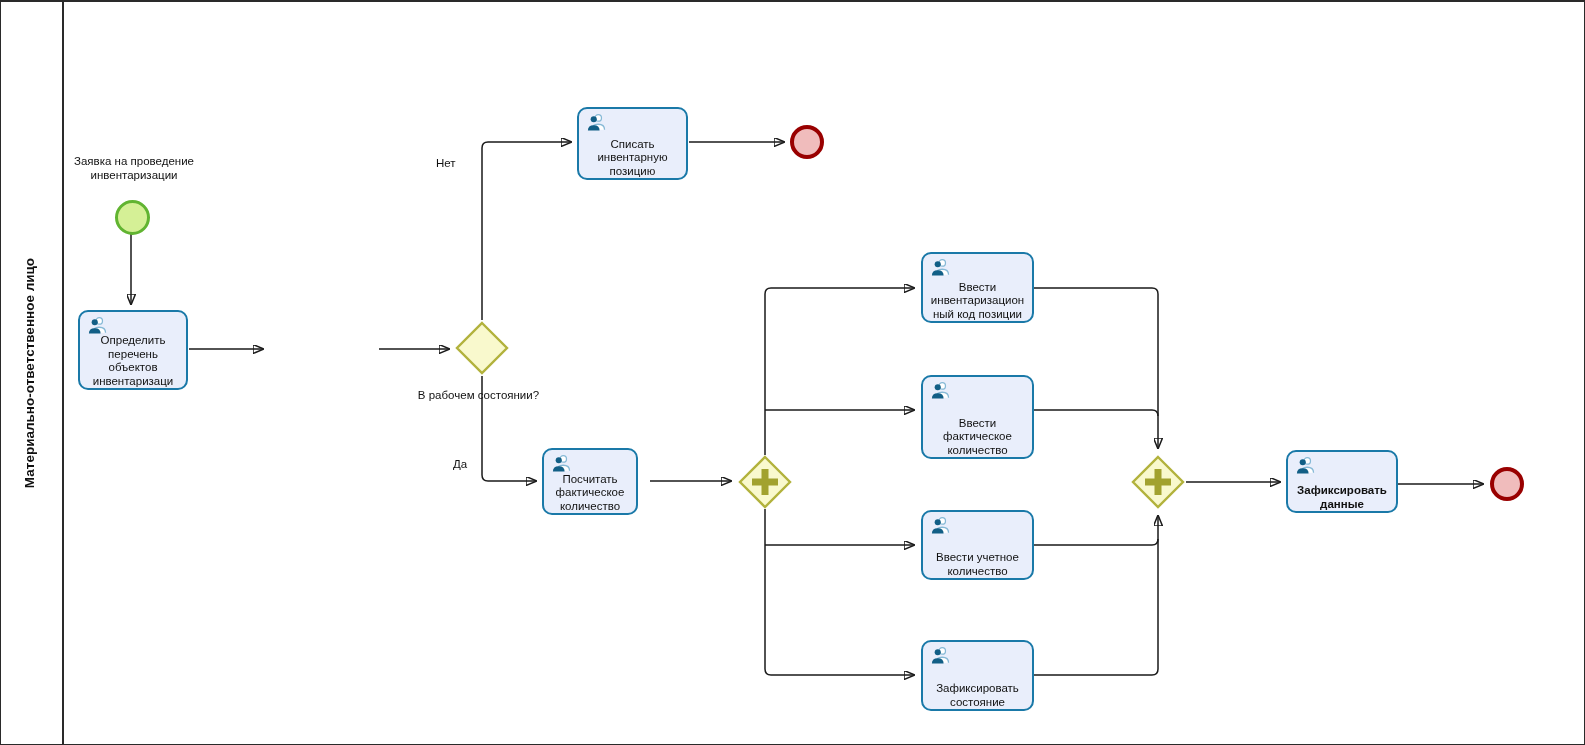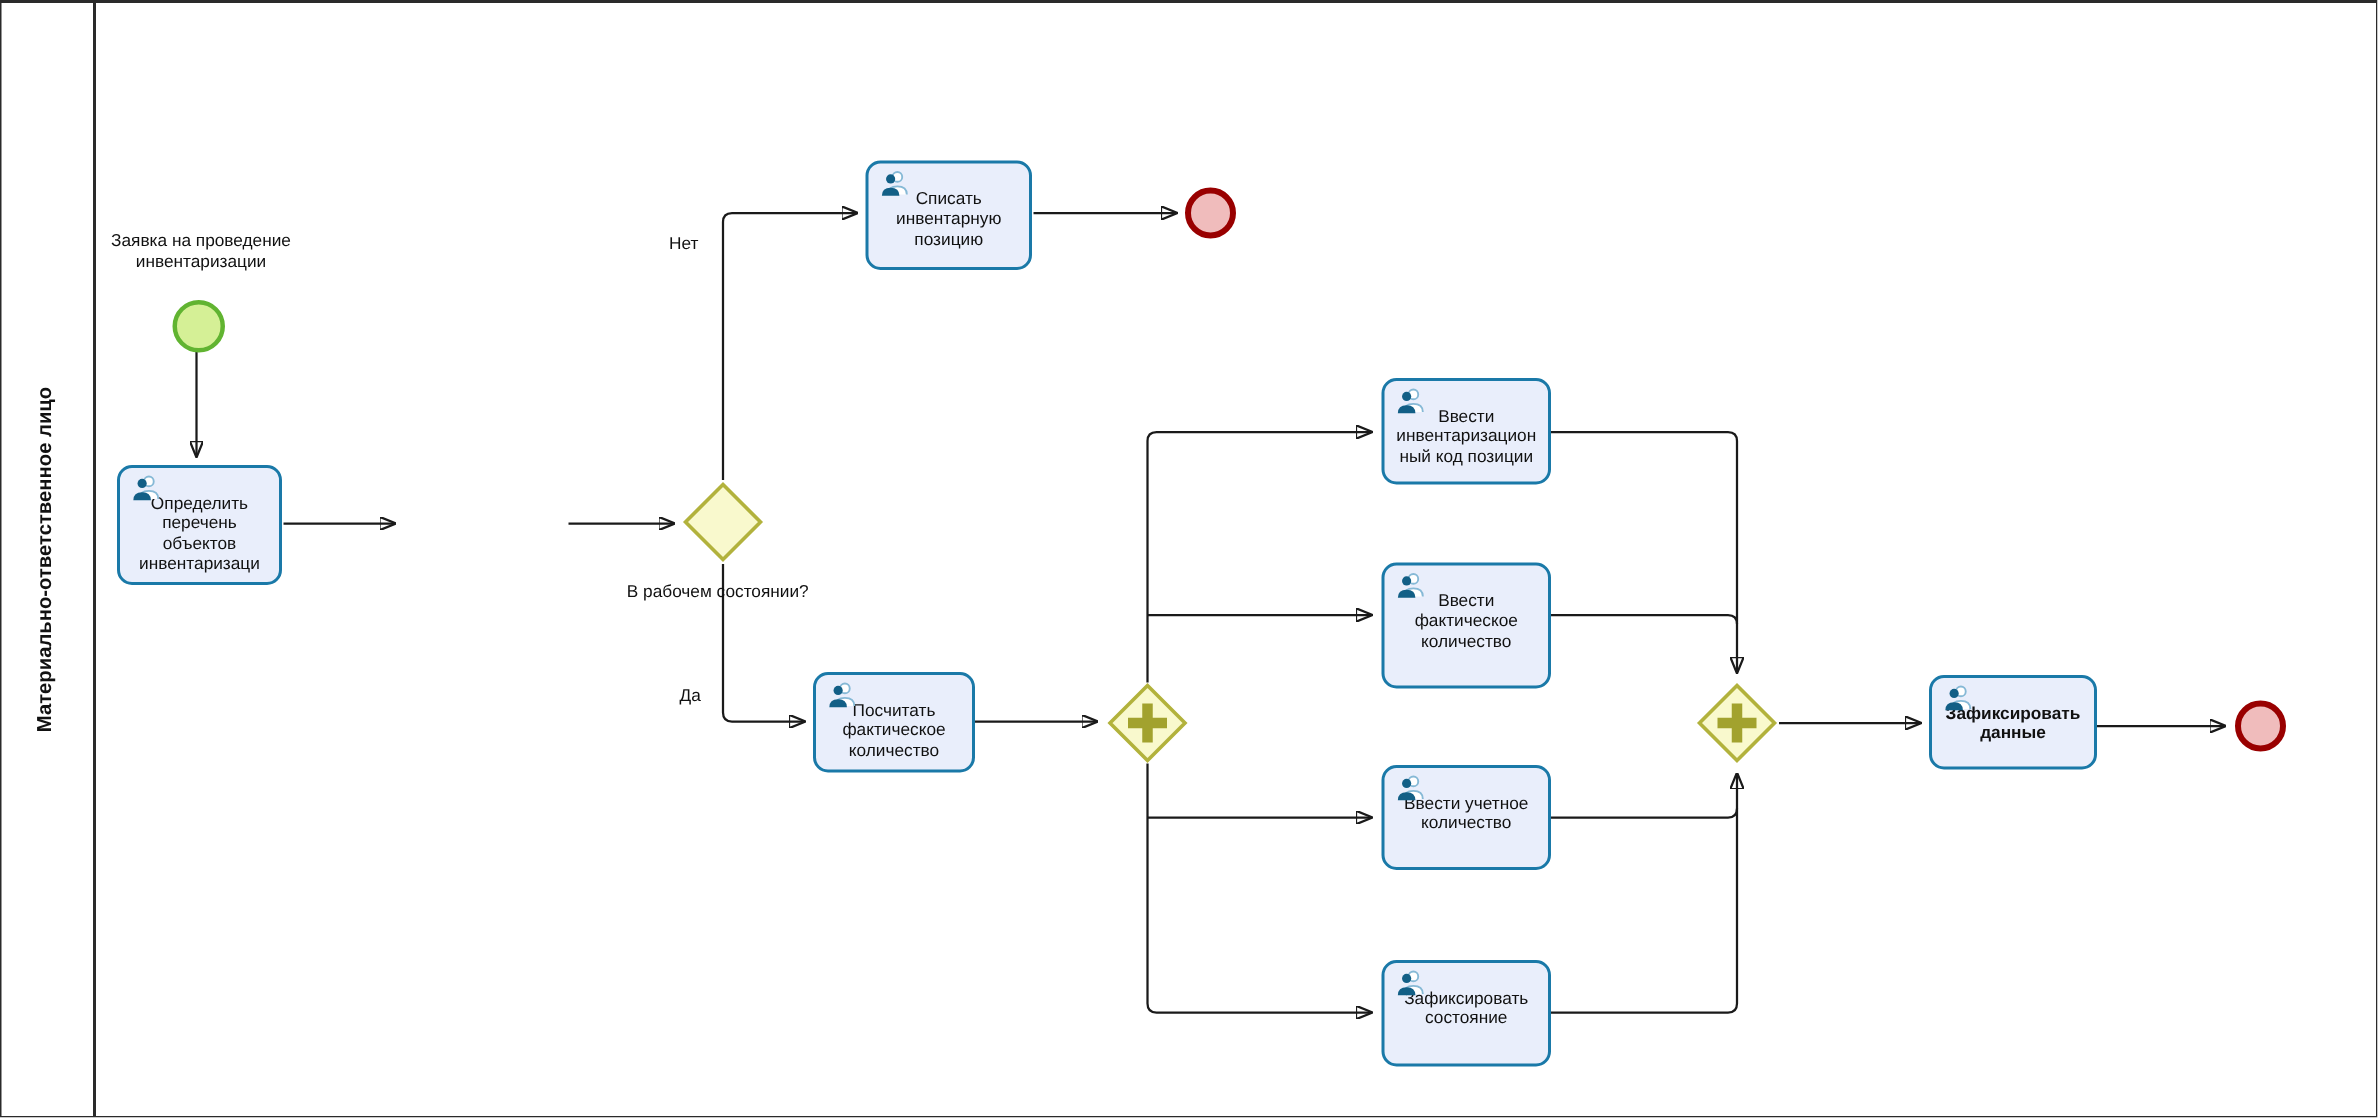--- a/index.html
+++ b/index.html
@@ -20,22 +20,22 @@
   .lane-label{
     position:absolute;left:-139px;top:361px;width:340px;height:20px;
     transform:rotate(-90deg);transform-origin:center;
     text-align:center;font-weight:bold;font-size:13.5px;white-space:nowrap;
   }
   .flows{position:absolute;left:0;top:0;width:1585px;height:745px;}
   .flows path{fill:none;stroke:var(--flow);stroke-width:1.5px;}
   .task{
     position:absolute;box-sizing:border-box;
     background:var(--task_fill);border:2.5px solid var(--task_border);border-radius:10px;
-    display:flex;align-items:flex-start;justify-content:center;text-align:center;
-    font-size:11.5px;line-height:1.17;padding:18px 5px;overflow-wrap:break-word;word-break:break-word;
+    display:flex;align-items:flex-end;justify-content:center;text-align:center;
+    font-size:11.5px;line-height:1.17;padding:0 5px;overflow-wrap:break-word;word-break:break-word;
   }
   .task .label{display:block;width:100%;}
   .task-icon{position:absolute;left:7px;top:4px;width:20px;height:18px;}
   .gw{position:absolute;width:56px;height:56px;}
   .gw polygon{fill:var(--gateway_fill);stroke:var(--gateway_border);stroke-width:2.4px;}
   .gw .plus{stroke:var(--gateway_marker);stroke-width:7px;fill:none;}
   .event{position:absolute;border-radius:50%;box-sizing:content-box;}
   .event.start{width:29px;height:29px;background:var(--start_fill);border:3px solid var(--start_border);}
   .event.end{width:26px;height:26px;background:var(--end_fill);border:4.5px solid var(--end_border);}
   .flow-label{position:absolute;font-size:11.5px;line-height:1.25;}
@@ -87,21 +87,21 @@
   <svg class="gw" style="left:736px;top:452px;" viewBox="0 0 56 56">
     <polygon points="28,3 53,28 28,53 3,28"></polygon>
     <path class="plus" d="M28 15 V41 M15 28 H41"></path>
   </svg>
   <svg class="gw" style="left:1129px;top:452px;" viewBox="0 0 56 56">
     <polygon points="28,3 53,28 28,53 3,28"></polygon>
     <path class="plus" d="M28 15 V41 M15 28 H41"></path>
   </svg>
 
   <div class="flow-label center" style="left:405px;top:386px;width:145px;">В рабочем состоянии?</div>
-  <div class="flow-label" style="left:445px;top:154px;">Нет</div>
+  <div class="flow-label" style="left:435px;top:154px;">Нет</div>
   <div class="flow-label" style="left:452px;top:455px;">Да</div>
 
   <div class="task" style="left:77px;top:308px;width:110px;height:80px;">
     <svg class="task-icon" viewBox="0 0 22 20">
         <circle cx="13.5" cy="5.5" r="3.6" fill="#fff" stroke="#86b9d6" stroke-width="1.4"></circle>
         <path d="M6.5 18.5 Q6.5 12.5 13.5 12.5 Q20.5 12.5 20.5 18.5" fill="#fff" stroke="#86b9d6" stroke-width="1.4"></path>
         <circle cx="8.5" cy="7" r="3.4" fill="#125f86"></circle>
         <path d="M2 19.5 Q2 13.5 8.5 13.5 Q15 13.5 15 19.5 Z" fill="#125f86"></path>
       </svg>
     <span class="label">Определить перечень объектов инвентаризаци</span>
@@ -111,21 +111,21 @@
   <div class="task" style="left:576px;top:105px;width:111px;height:73px;">
     <svg class="task-icon" viewBox="0 0 22 20">
         <circle cx="13.5" cy="5.5" r="3.6" fill="#fff" stroke="#86b9d6" stroke-width="1.4"></circle>
         <path d="M6.5 18.5 Q6.5 12.5 13.5 12.5 Q20.5 12.5 20.5 18.5" fill="#fff" stroke="#86b9d6" stroke-width="1.4"></path>
         <circle cx="8.5" cy="7" r="3.4" fill="#125f86"></circle>
         <path d="M2 19.5 Q2 13.5 8.5 13.5 Q15 13.5 15 19.5 Z" fill="#125f86"></path>
       </svg>
     <span class="label">Списать инвентарную позицию</span>
   </div>
 
-  <div class="task" style="left:541px;top:446px;width:108px;height:67px;">
+  <div class="task" style="left:541px;top:446px;width:96px;height:67px;">
     <svg class="task-icon" viewBox="0 0 22 20">
         <circle cx="13.5" cy="5.5" r="3.6" fill="#fff" stroke="#86b9d6" stroke-width="1.4"></circle>
         <path d="M6.5 18.5 Q6.5 12.5 13.5 12.5 Q20.5 12.5 20.5 18.5" fill="#fff" stroke="#86b9d6" stroke-width="1.4"></path>
         <circle cx="8.5" cy="7" r="3.4" fill="#125f86"></circle>
         <path d="M2 19.5 Q2 13.5 8.5 13.5 Q15 13.5 15 19.5 Z" fill="#125f86"></path>
       </svg>
     <span class="label">Посчитать фактическое количество</span>
   </div>
 
   <div class="task" style="left:920px;top:250px;width:113px;height:71px;">

